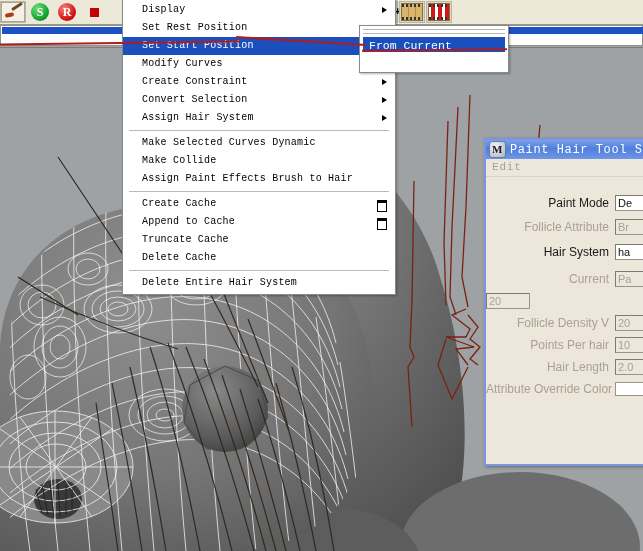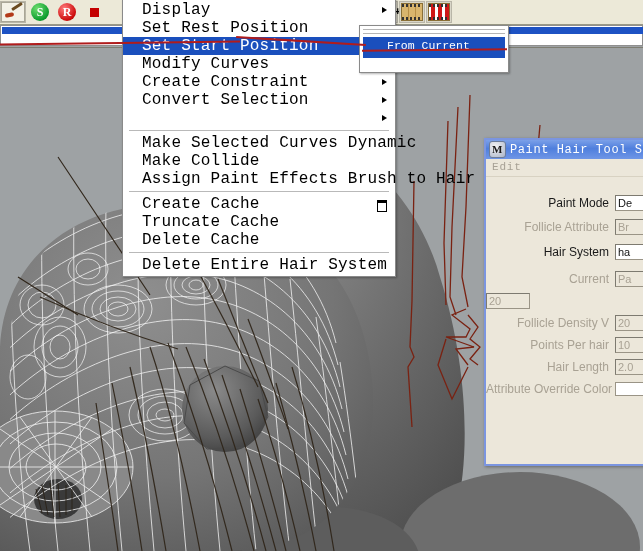--- a/index.html
+++ b/index.html
@@ -77,21 +77,21 @@
     position:absolute;left:0;top:47px;width:643px;height:504px;
     background:#9ea2a4;overflow:hidden;
   }
   .viewport .vp-top-line{position:absolute;left:0;top:0;width:643px;height:1px;background:#7d7d72;}
 
   
   .menu{
     position:absolute;left:122px;top:-1px;width:274px;
     background:#ffffff;border:1px solid #8a8a8a;
     box-shadow:1px 1px 2px rgba(0,0,0,.30);
-    font-family:"Liberation Mono", monospace;font-size:16px;color:#000;
+    font-family:"Liberation Mono", monospace;font-size:10px;color:#000;
     padding:1px 0 2px 0;box-sizing:border-box;
   }
   .mi{
     height:18px;line-height:18px;padding-left:19px;padding-right:16px;
     position:relative;white-space:nowrap;letter-spacing:.2px;
   }
   .mi.sel{background:#1a4fbd;color:#ffffff;}
   .mi .arrow{
     position:absolute;right:8px;top:6px;width:0;height:0;
     border-left:5px solid #000;border-top:3.5px solid transparent;border-bottom:3.5px solid transparent;
@@ -105,21 +105,21 @@
 
   
   .submenu{
     position:absolute;left:359px;top:25px;width:150px;height:48px;
     background:#ffffff;border:1px solid #8a8a8a;
     box-shadow:1px 1px 2px rgba(0,0,0,.30);
     font-family:"Liberation Mono", monospace;font-size:11.5px;color:#000;
     box-sizing:border-box;padding-top:3px;
   }
   .submenu .tearoff{height:3px;margin:0 3px 3px 3px;border-top:1px solid #b5b5b5;border-bottom:1px solid #b5b5b5;}
-  .smi{height:21px;line-height:18px;padding-left:24px;white-space:nowrap;}
+  .smi{height:15px;line-height:18px;padding-left:6px;white-space:nowrap;}
   .smi.sel{background:#1a4fbd;color:#fff;margin:0 3px;}
 
   
   .redline{position:absolute;height:2px;background:#b01c1c;z-index:60;}
 
   
   .win{
     position:absolute;left:484px;top:138px;width:175px;height:328px;
     border:2px solid #7b95e0;background:#ece7da;box-sizing:border-box;
     box-shadow:1px 1px 3px rgba(0,0,0,.35);overflow:hidden;
@@ -387,39 +387,44 @@
     </div>
     <div class="mi">
       <span>Create Constraint</span>
       <span class="arrow"></span>
     </div>
     <div class="mi">
       <span>Convert Selection</span>
       <span class="arrow"></span>
     </div>
     <div class="mi">
+      <span>Assign Hair System</span>
       <span class="arrow"></span>
     </div>
 
     <div class="msep"></div>
 
     <div class="mi">
       <span>Make Selected Curves Dynamic</span>
     </div>
     <div class="mi">
       <span>Make Collide</span>
     </div>
     <div class="mi">
       <span>Assign Paint Effects Brush to Hair</span>
     </div>
 
     <div class="msep"></div>
 
     <div class="mi">
       <span>Create Cache</span>
+      <span class="optbox"></span>
+    </div>
+    <div class="mi">
+      <span>Append to Cache</span>
       <span class="optbox"></span>
     </div>
     <div class="mi">
       <span>Truncate Cache</span>
     </div>
     <div class="mi">
       <span>Delete Cache</span>
     </div>
 
     <div class="msep"></div>

